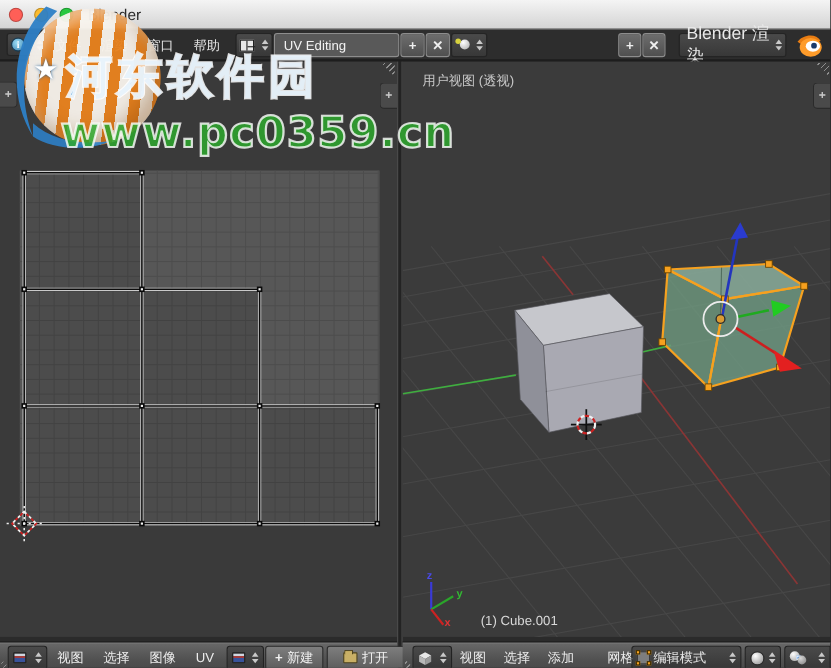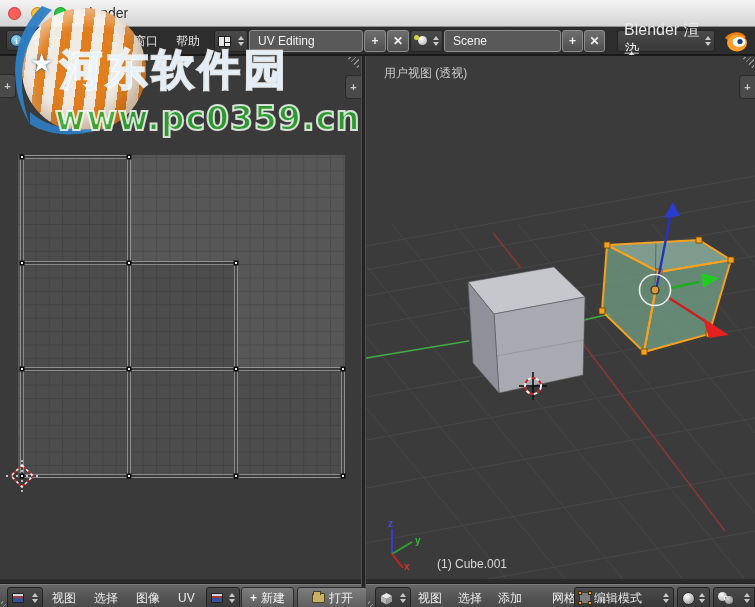--- a/index.html
+++ b/index.html
@@ -78,21 +78,21 @@
 
   
   .wm { position:absolute; pointer-events:none; z-index:50; }
   .wm-ball { left:22px; top:8px; width:124px; height:124px; border-radius:50%; overflow:hidden; opacity:.96;
     background:repeating-linear-gradient(97deg,#e8821e 0 10px,#f7f2ea 10px 21px);
     box-shadow:inset -8px -10px 18px rgba(120,60,0,.35), inset 6px 8px 14px rgba(255,255,255,.5); }
   .wm-swoosh { left:14px; top:4px; width:140px; height:132px; }
   .wm-star { left:30px; top:48px; font-size:26px; color:#ffffff; text-shadow:0 0 3px #1d5e9a; }
   .wm-t1 { left:60px; top:42px; font-size:42px; font-weight:bold; letter-spacing:4px; color:rgba(72,158,224,.82);
     -webkit-text-stroke:2px rgba(255,255,255,.85); font-family:"DejaVu Sans",sans-serif; }
-  .wm-t2 { left:55px; top:99px; font-size:33px; font-weight:bold; letter-spacing:1px; color:rgba(46,168,46,.85);
+  .wm-t2 { left:55px; top:99px; font-size:39px; font-weight:bold; letter-spacing:1px; color:rgba(46,168,46,.85);
     -webkit-text-stroke:2px rgba(255,255,255,.8); font-family:"DejaVu Sans",sans-serif; }
 </style>
 </head>
 <body>
 
 <div id="stage">
 
   <div class="titlebar">
     <span class="tl-btn" style="left:8px;background:#ff5f57;"></span>
     <span class="tl-btn" style="left:31px;background:#febc2e;"></span>
@@ -137,23 +137,20 @@
     <div class="sq" style="left:387px;top:3px;width:22px;height:22px;">
         <span>✕</span>
       </div>
 
     <div class="btn-dark" style="left:410px;top:3px;width:33px;height:22px;">
       <span class="i-scene"></span>
       <span class="ud">
           <b class="u"></b>
           <b class="d"></b>
         </span>
-    </div>
-    <div class="field" style="left:444px;top:3px;width:117px;height:22px;">
-      <span>Scene</span>
     </div>
     <div class="sq" style="left:562px;top:3px;width:21px;height:22px;">
         <span>+</span>
       </div>
     <div class="sq" style="left:584px;top:3px;width:21px;height:22px;">
         <span>✕</span>
       </div>
 
     <div class="btn-dark" style="left:617px;top:3px;width:98px;height:22px;">
       <span style="font-size:16px;color:#e8e8e8;padding-left:3px;">Blender 渲染</span>

